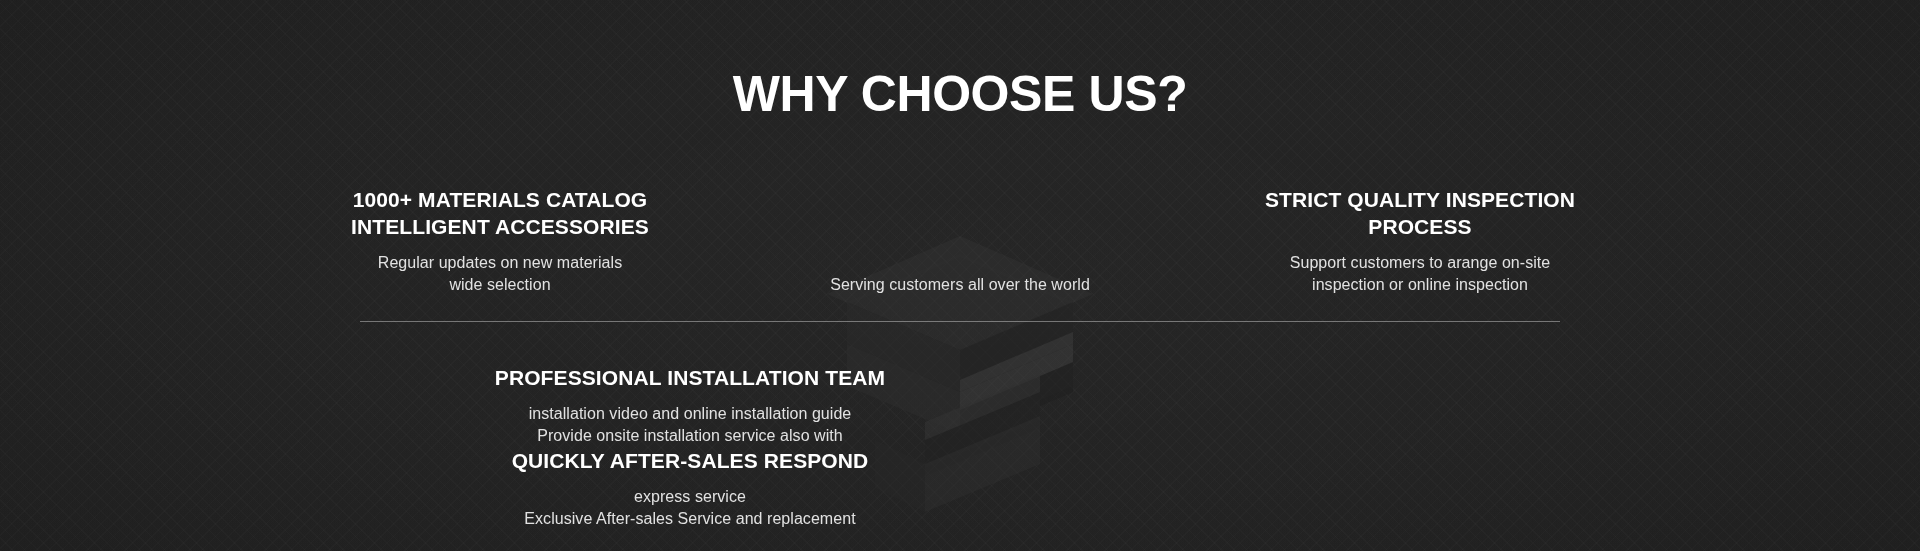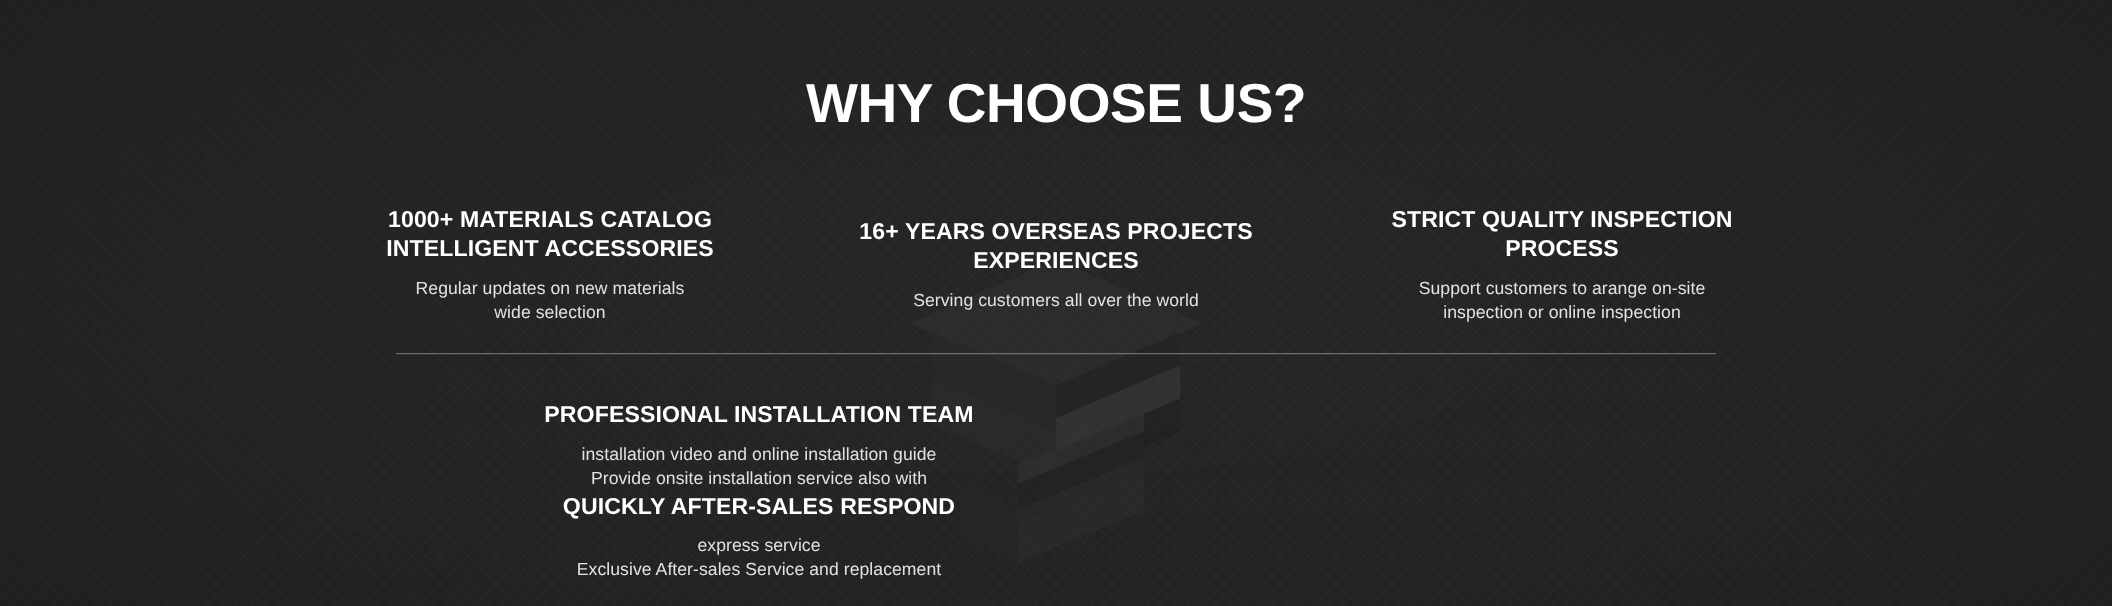--- a/index.html
+++ b/index.html
@@ -94,21 +94,21 @@
   }
 
   
   .row-top {
     position: absolute;
     top: 186px;
     left: 310px;
     width: 1300px;
     display: flex;
     justify-content: space-between;
-    align-items: center;
+    align-items: flex-end;
   }
   .row-top .feature { width: 380px; }
 
   
   .divider {
     position: absolute;
     top: 321px;
     left: 360px;
     width: 1200px;
     height: 1px;
@@ -196,24 +196,20 @@
           <span class="line">1000+ MATERIALS CATALOG</span>
           <span class="line">INTELLIGENT ACCESSORIES</span>
         </div>
         <div class="feature-desc">
           <span class="line">Regular updates on new materials</span>
           <span class="line">wide selection</span>
         </div>
       </div>
 
       <div class="feature">
-        <div class="feature-title">
-          <span class="line">16+ YEARS OVERSEAS PROJECTS</span>
-          <span class="line">EXPERIENCES</span>
-        </div>
         <div class="feature-desc">
           <span class="line">Serving customers all over the world</span>
 
         </div>
       </div>
 
       <div class="feature">
         <div class="feature-title">
           <span class="line">STRICT QUALITY INSPECTION</span>
           <span class="line">PROCESS</span>

